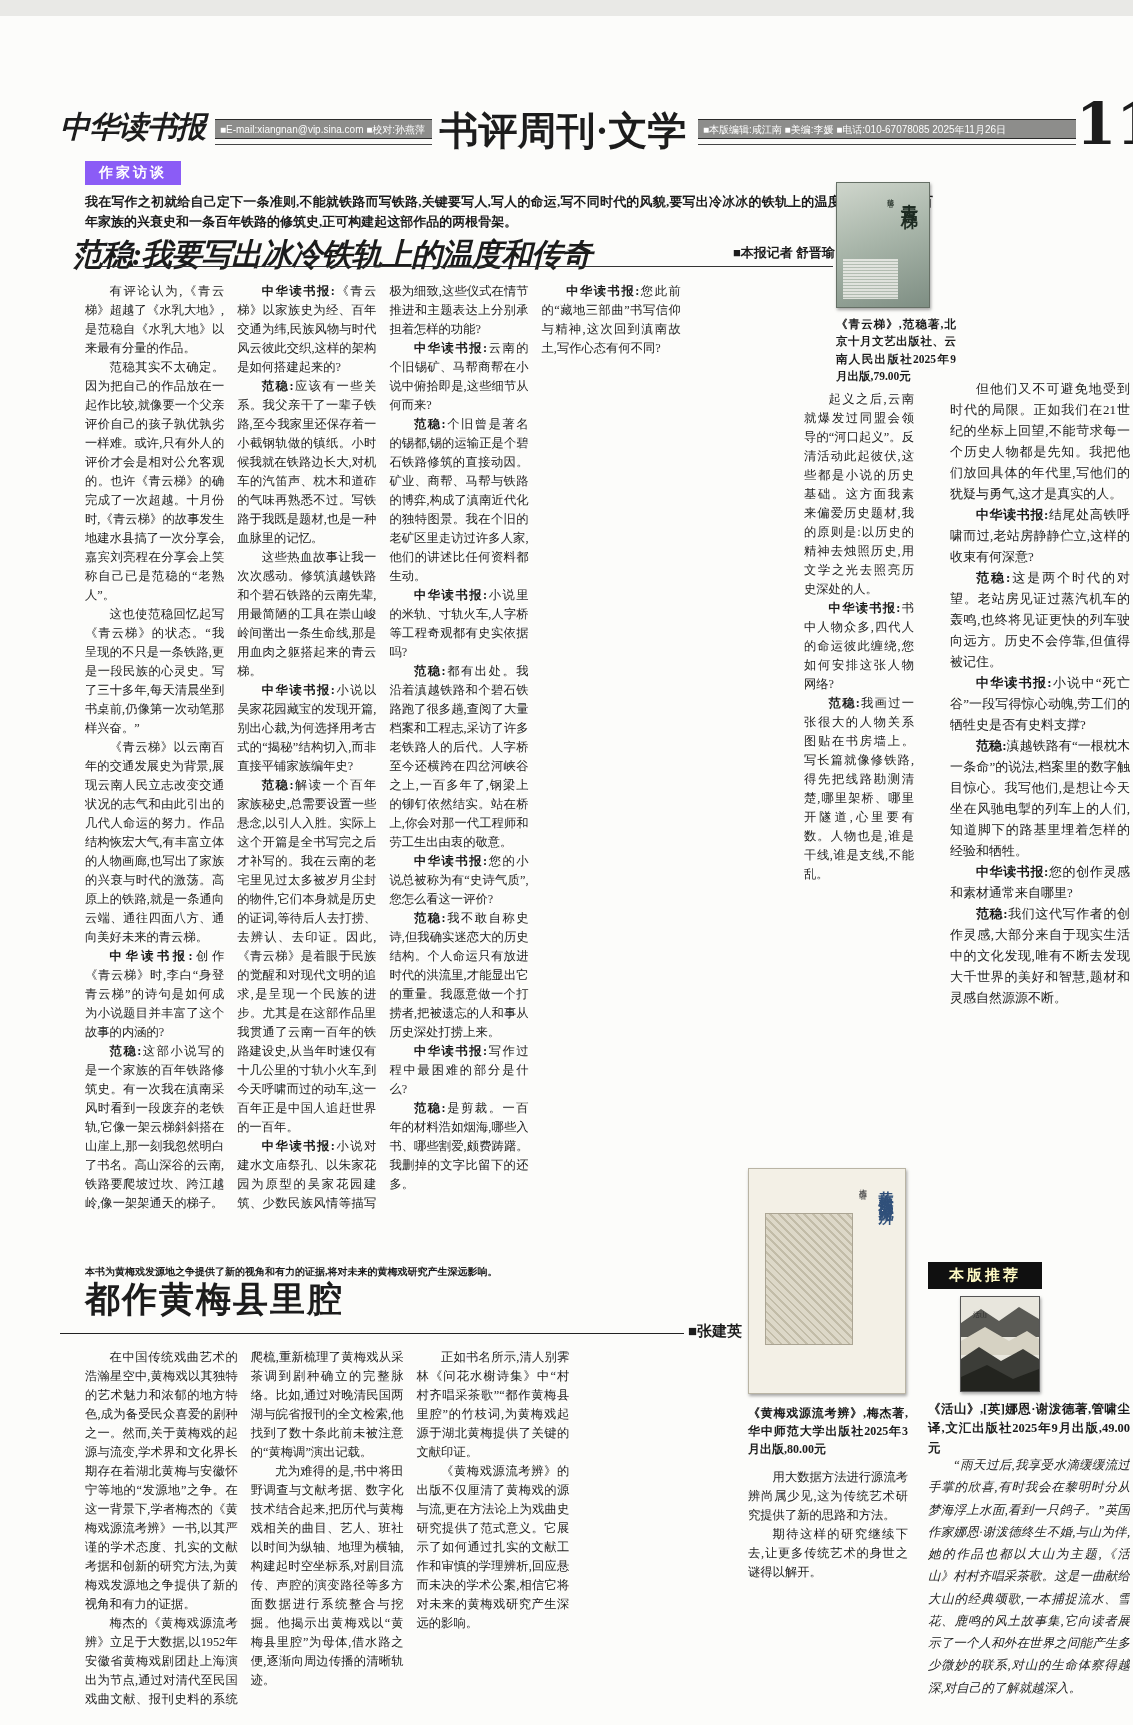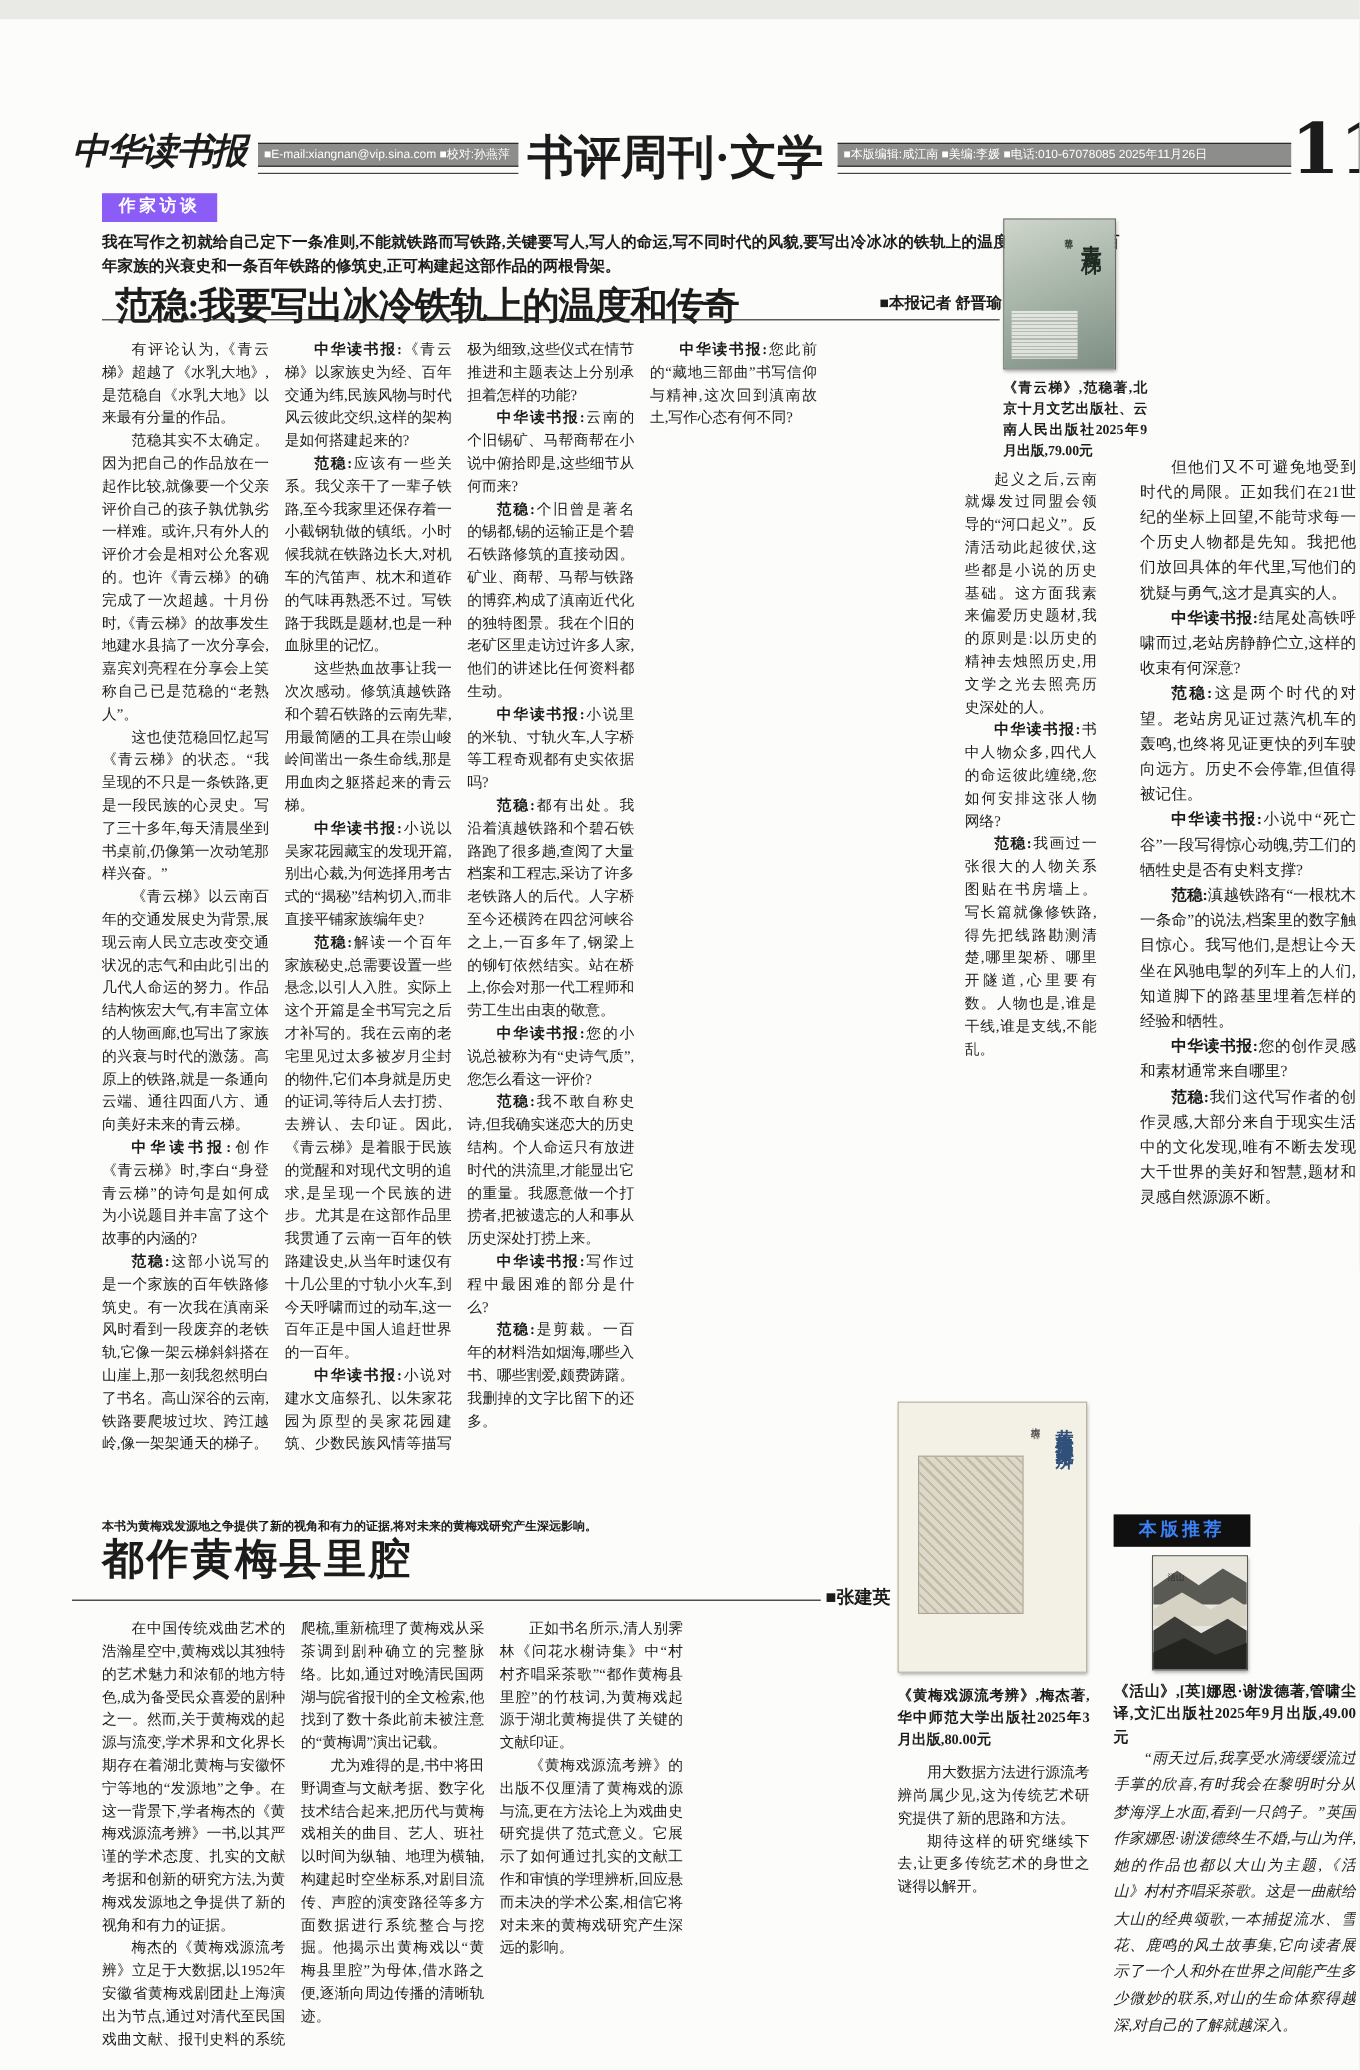--- a/index.html
+++ b/index.html
@@ -20,22 +20,22 @@
   .main-title{position:absolute;left:432px;top:88px;width:262px;text-align:center;
         font-size:39px;font-weight:900;letter-spacing:0px;}
   .page-num{position:absolute;left:1076px;top:74px;font-size:58px;font-weight:900;
         font-family:"DejaVu Serif",serif;}
   
   .sec-label{position:absolute;left:85px;top:145px;width:96px;height:24px;background:#8b5cf6;
         color:#fff;font-size:14px;font-weight:bold;text-align:center;line-height:24px;letter-spacing:3px;}
   
   .intro{position:absolute;left:85px;top:176px;width:848px;font-size:13px;font-weight:bold;
         line-height:1.55;text-align:justify;}
-  .headline{position:absolute;left:96px;top:194px;width:750px;font-size:31px;font-weight:900;
-        letter-spacing:-1px;padding-top:24px;}
+  .headline{position:absolute;left:72px;top:194px;width:750px;font-size:31px;font-weight:900;
+        letter-spacing:-1px;padding-top:24px;font-style:italic;}
   .byline{position:absolute;left:600px;top:228px;width:235px;text-align:right;
         font-size:13px;font-weight:bold;}
   .head-rule{position:absolute;left:85px;top:250px;width:748px;height:1px;background:#333;}
   .cols{column-gap:13px;column-fill:auto;overflow:hidden;font-size:12.3px;line-height:19px;
         text-align:justify;}
   .cols p{margin:0;text-indent:2em;}
   .cols p b{font-weight:bold;}
   .cols15{position:absolute;left:85px;top:266px;width:748px;height:938px;column-count:5;}
   .col6{position:absolute;left:804px;top:374px;width:110px;height:772px;column-count:1;}
   .col7{position:absolute;left:950px;top:362px;width:180px;height:842px;column-count:1;
@@ -64,21 +64,21 @@
         background:#f3f0e6;border:1px solid #b9b4a4;}
   .cover-hmx .v-title{position:absolute;right:10px;top:10px;font-size:15px;letter-spacing:3px;color:#30507a;}
   .cover-hmx .v-sub{position:absolute;right:38px;top:14px;writing-mode:vertical-rl;font-size:8px;color:#555;}
   .cover-hmx .art{position:absolute;left:16px;top:44px;width:86px;height:130px;
         background:repeating-linear-gradient(45deg,#ddd8c8 0 4px,#c2bca8 4px 6px);
         border:1px solid #aaa493;}
   .cap-hmx{left:748px;top:1388px;width:160px;font-size:12px;}
   .b-note{position:absolute;left:748px;top:1452px;width:160px;height:256px;column-count:1;}
   
   .s-label{position:absolute;left:928px;top:1246px;width:114px;height:27px;background:#101010;
-        color:#3b82f6;font-size:15px;font-weight:bold;text-align:center;line-height:27px;letter-spacing:3px;}
+        color:#fef9c3;font-size:15px;font-weight:bold;text-align:center;line-height:27px;letter-spacing:3px;}
   .cover-hs{position:absolute;left:960px;top:1280px;width:80px;height:96px;border:1px solid #555;}
   .cap-hs{left:928px;top:1384px;width:202px;font-size:12.5px;line-height:1.55;}
   .s-quote{position:absolute;left:928px;top:1438px;width:202px;height:268px;overflow:hidden;
         font-size:12.5px;line-height:1.78;text-align:justify;font-style:italic;}
   .s-quote p{margin:0;text-indent:2em;}
 </style>
 </head>
 <body>
 
 <div class="page">

